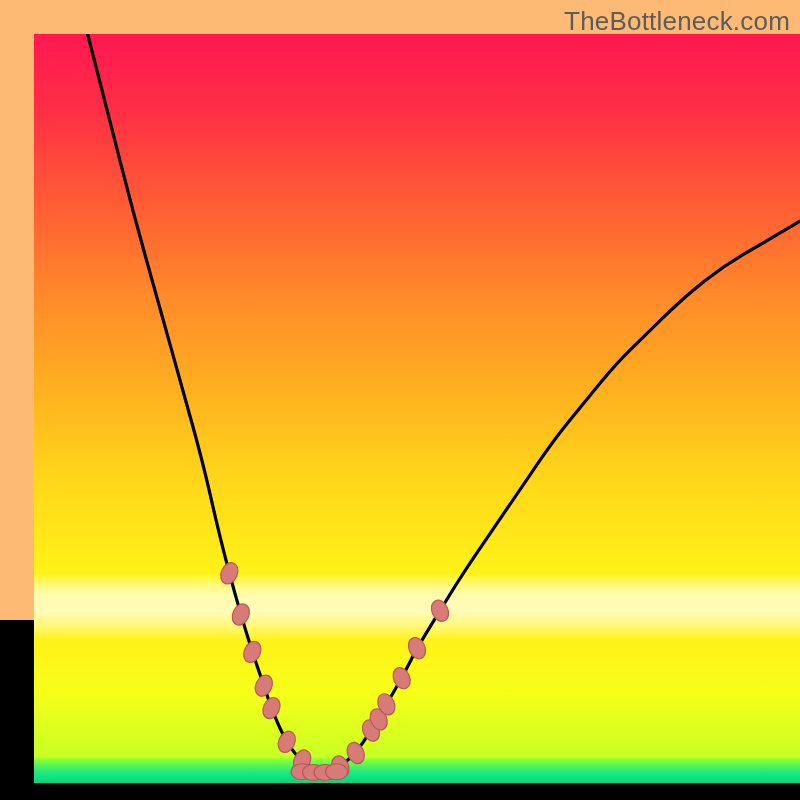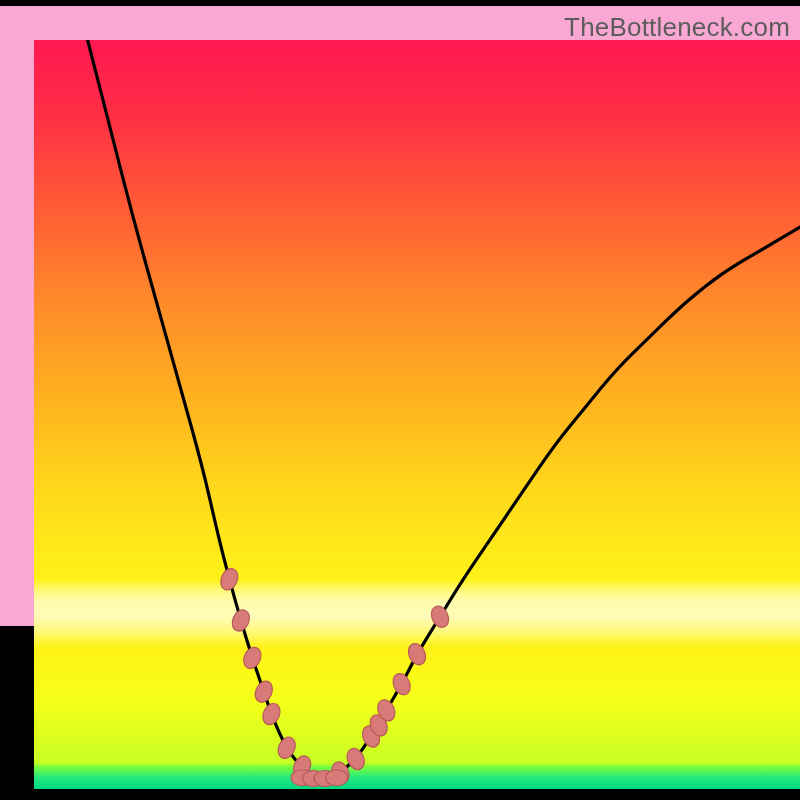--- a/index.html
+++ b/index.html
@@ -6,24 +6,24 @@
     margin: 0;
     padding: 0;
     width: 800px;
     height: 800px;
     overflow: hidden;
     background: #000;
     font-family: Arial, Helvetica, sans-serif;
   }
   .frame {
     position: absolute;
-    top: 6px; left: 0;
+    top: 0; left: 0;
     width: 800px;
     height: 620px;
-    background: #f9a8d4;
+    background: #fdba74;
   }
   .watermark {
     position: absolute;
     top: 6px;
     right: 10px;
     color: #5c5c5c;
     font-size: 26px;
     font-weight: 400;
     letter-spacing: 0.2px;
     z-index: 50;

